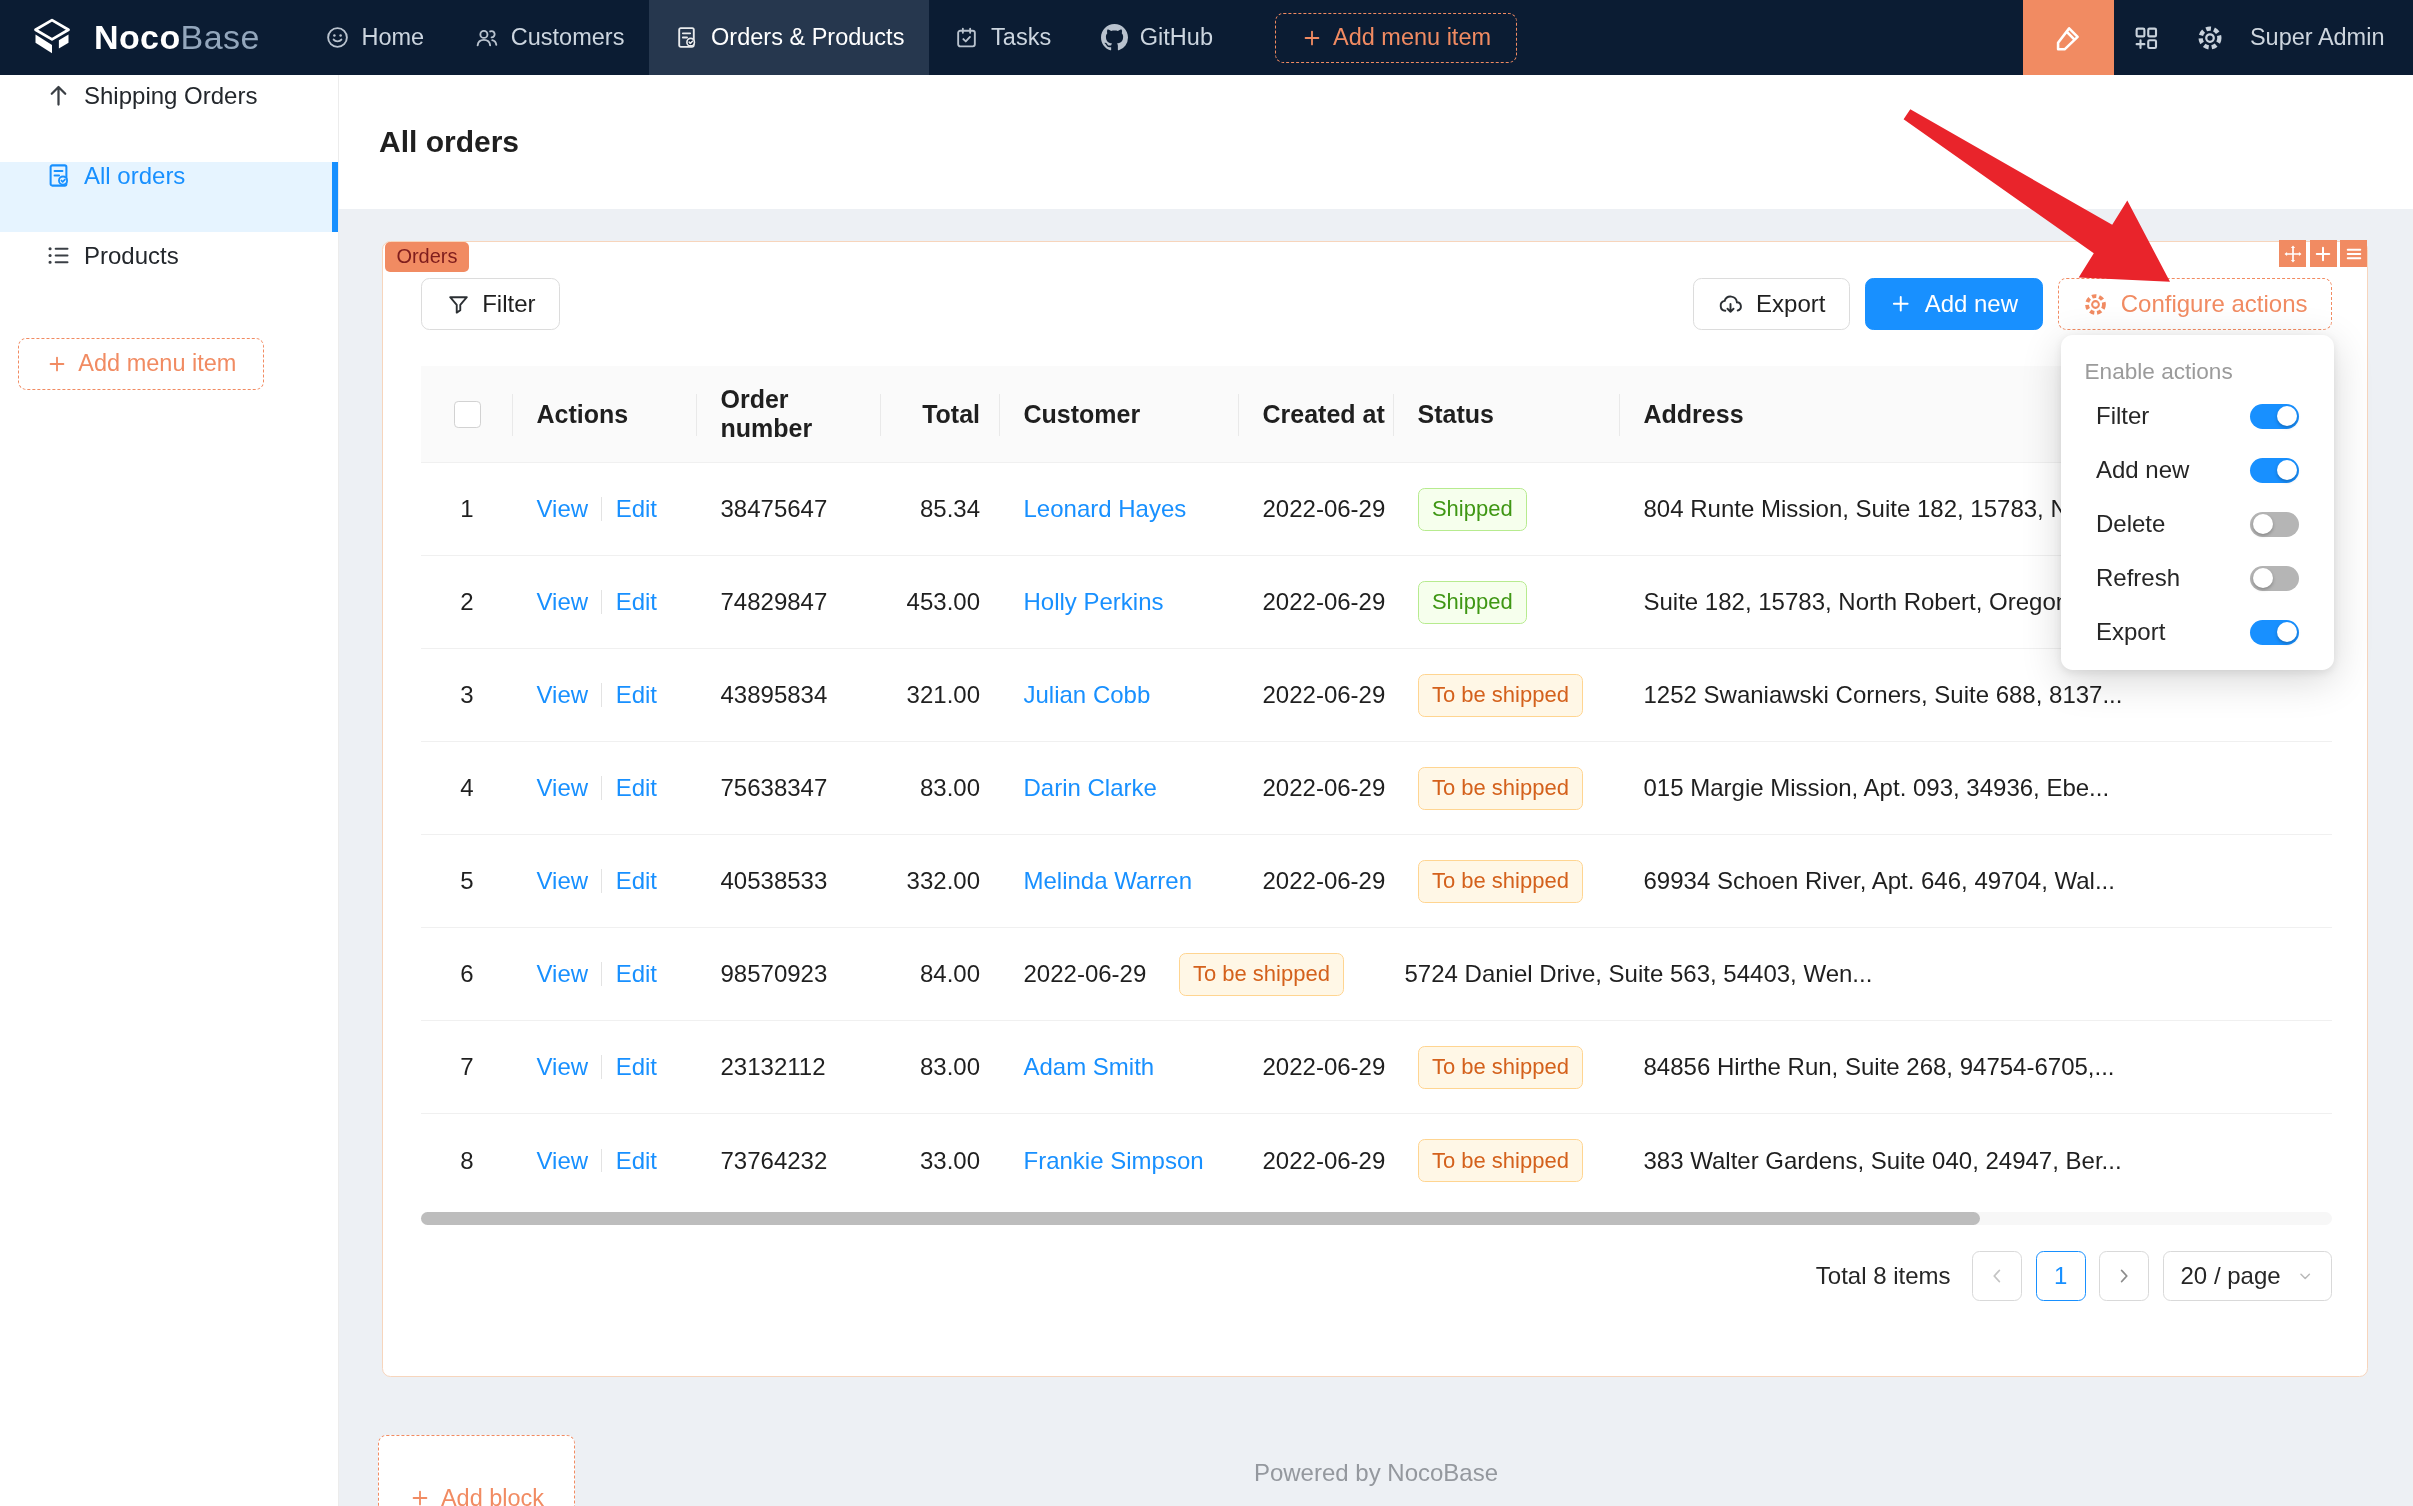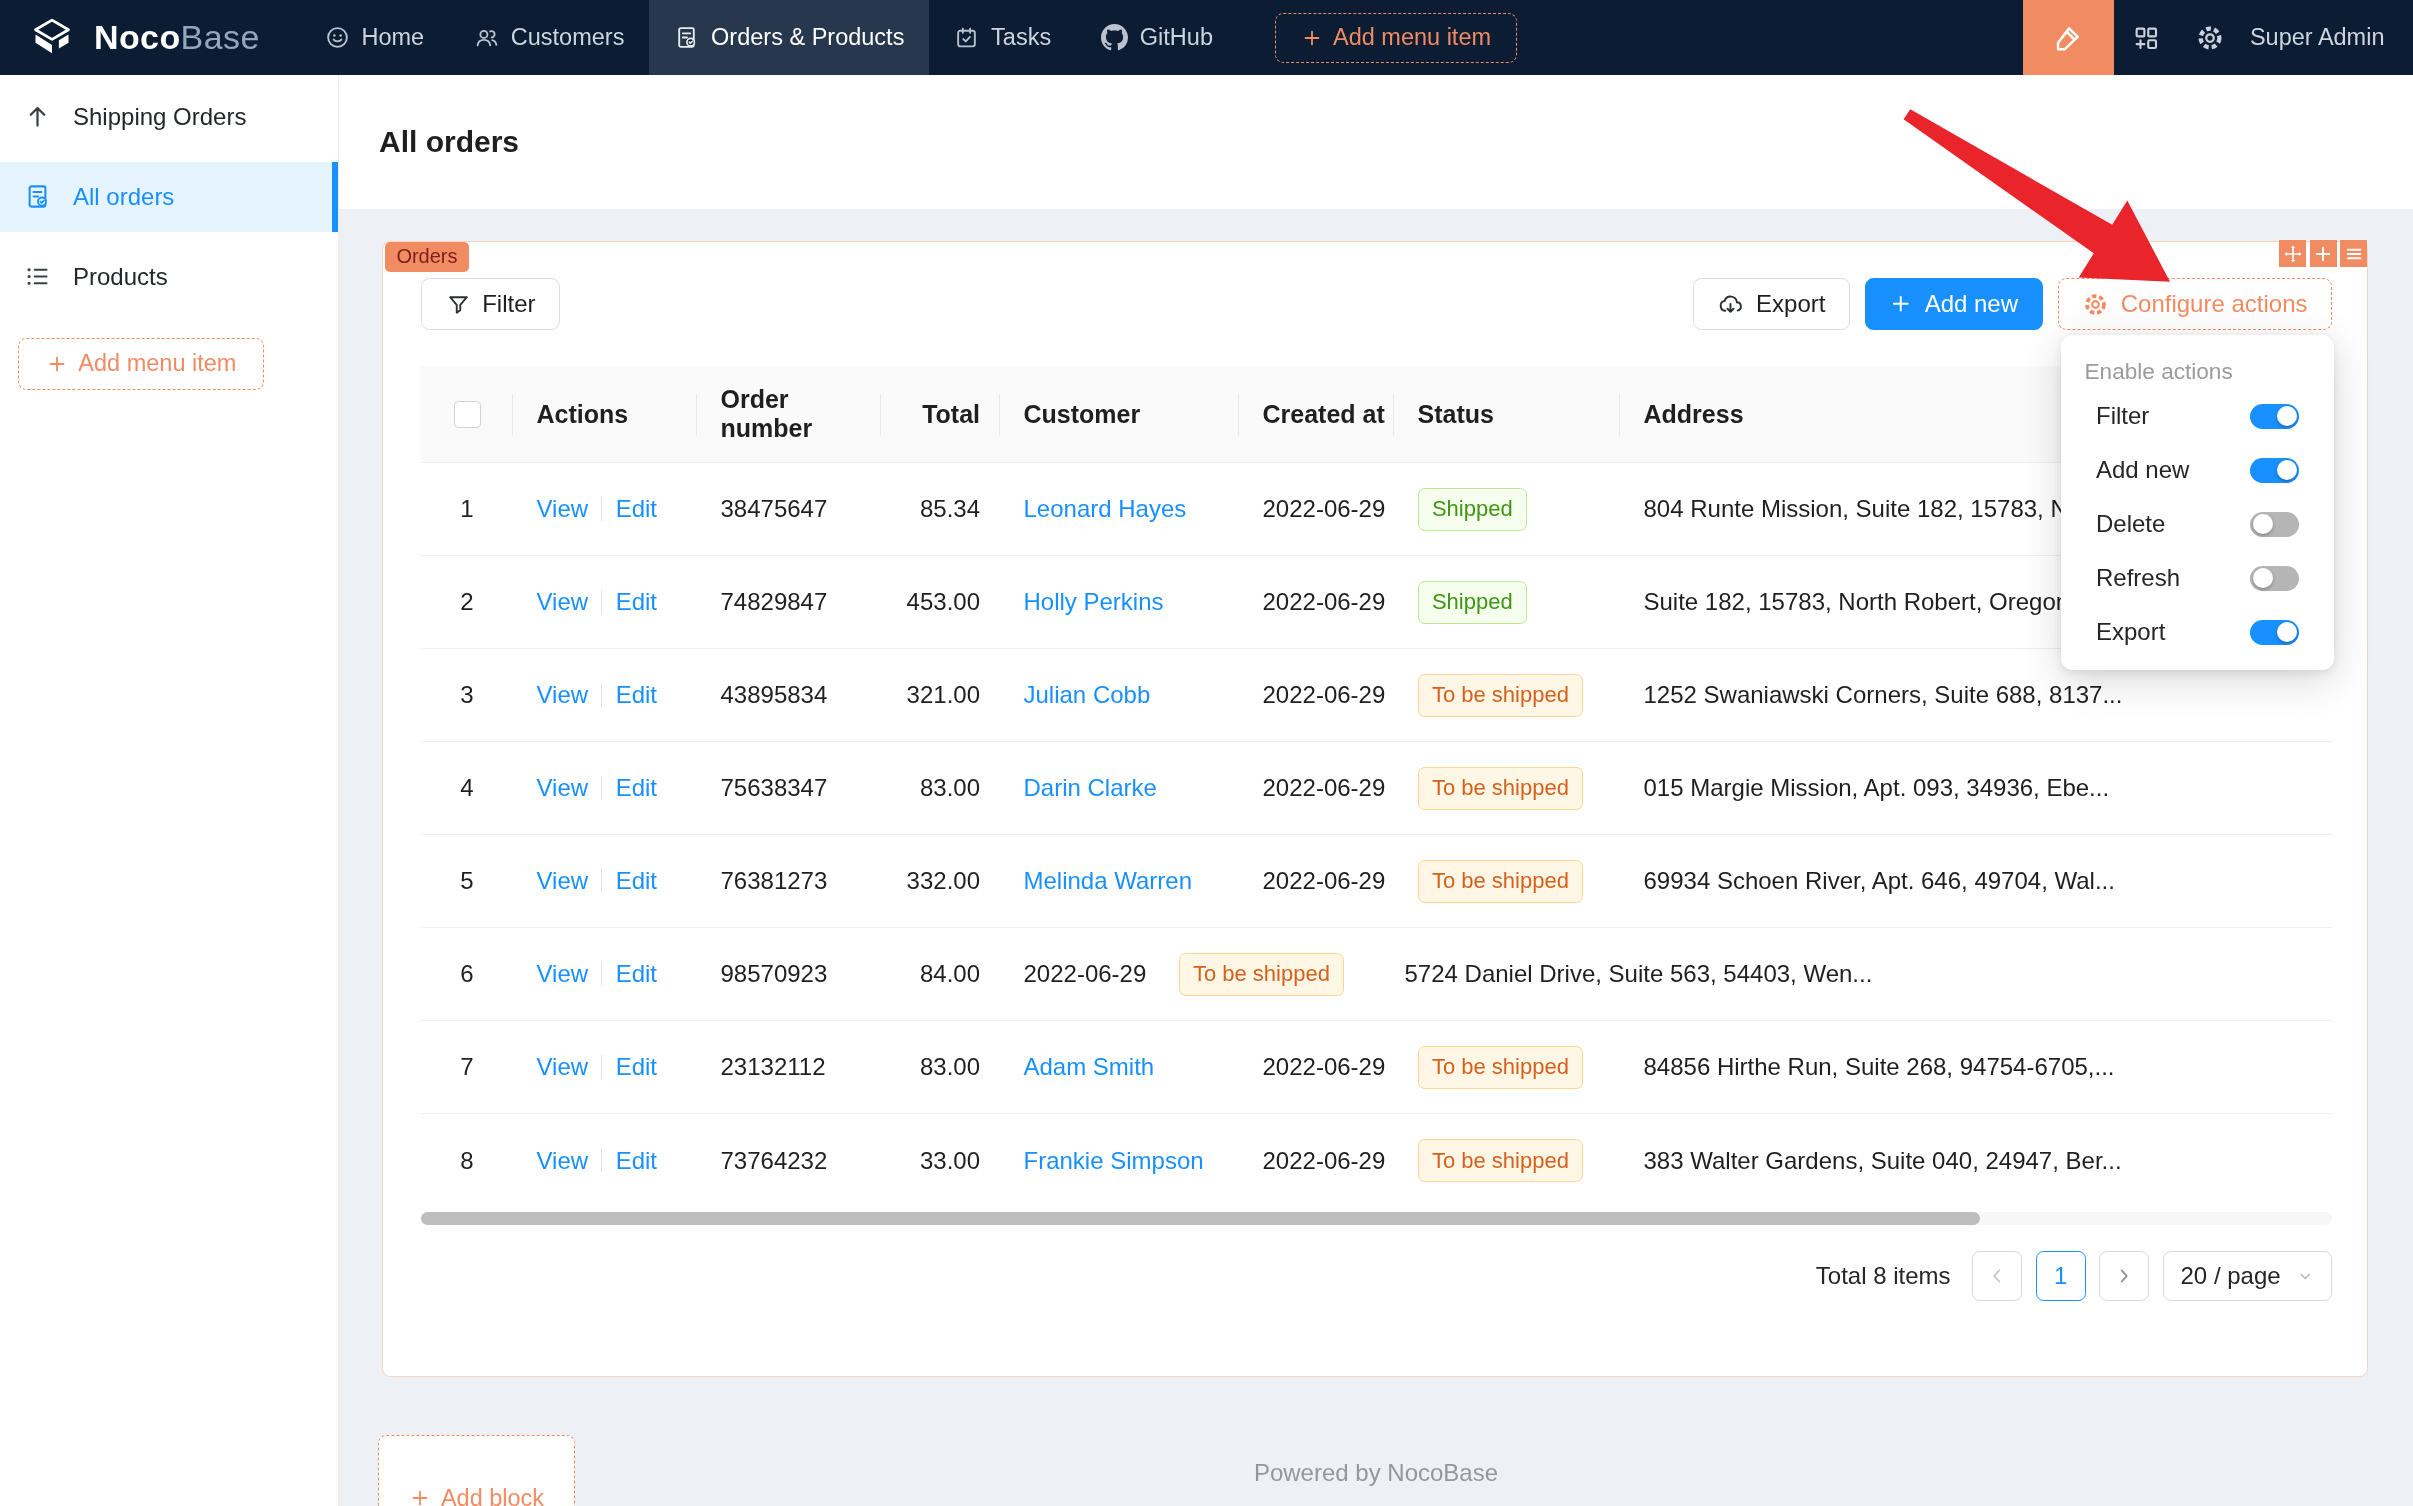--- a/index.html
+++ b/index.html
@@ -22,21 +22,21 @@
   .topbar-add{height:50px;margin-left:37px;padding:0 25px;border:1.7px dashed #f18b62;border-radius:8.4px;
     color:#f18b62;display:flex;align-items:center;gap:10px;font-size:23.5px;cursor:pointer;}
   .topbar-right{margin-left:auto;display:flex;align-items:center;height:94px;}
   .designer-toggle{width:91px;height:75px;background:#f18b62;display:flex;align-items:center;justify-content:center;cursor:pointer;}
   .topbar-iconbtn{width:64px;height:75px;display:flex;align-items:center;justify-content:center;cursor:pointer;color:#c9d2dc;}
   .user-name{font-size:23.5px;color:#cdd5de;margin:0 28.5px 0 8.4px;cursor:pointer;}
 
   
   .sidebar{position:absolute;left:0;top:75px;width:339px;bottom:0;background:#ffffff;
     border-right:0.8px solid #ececec;z-index:20;padding-top:6.7px;}
-  .side-item{position:relative;height:70px;display:flex;align-items:center;gap:22px;padding-left:24px;
+  .side-item{position:relative;height:70px;display:flex;gap:12px;padding-left:45px;
     font-size:24px;color:#23272c;cursor:pointer;margin-bottom:10px;}
   .side-item .ic{color:#3a3f45;}
   .side-item.active{background:#e6f4ff;color:#1890ff;}
   .side-item.active .ic{color:#1890ff;}
   .side-item.active::after{content:'';position:absolute;right:0;top:0;bottom:0;width:5.9px;background:#1890ff;}
   .side-add{margin:26px 0 0 18.4px;width:246px;height:52px;border:1.7px dashed #f18b62;border-radius:8.4px;
     color:#f18b62;display:flex;align-items:center;justify-content:center;gap:10px;font-size:23.5px;cursor:pointer;background:#fff;}
 
   
   .page-header{position:absolute;left:339px;top:75px;right:0;height:134px;background:#ffffff;z-index:5;
@@ -417,21 +417,21 @@
             </div>
           <div class="td c8">015 Margie Mission, Apt. 093, 34936, Ebe...</div>
         </div>
         <div class="tr">
           <div class="td c1">5</div>
           <div class="td c2">
               <a class="link">View</a>
               <span class="ldiv"></span>
               <a class="link">Edit</a>
             </div>
-          <div class="td c3">76381273</div>
+          <div class="td c3">40538533</div>
           <div class="td c4">332.00</div>
           <div class="td c5">
               <a class="link">Melinda Warren</a>
             </div>
           <div class="td c6">2022-06-29</div>
           <div class="td c7">
               <span class="tag tag-orange">To be shipped</span>
             </div>
           <div class="td c8">69934 Schoen River, Apt. 646, 49704, Wal...</div>
         </div>

